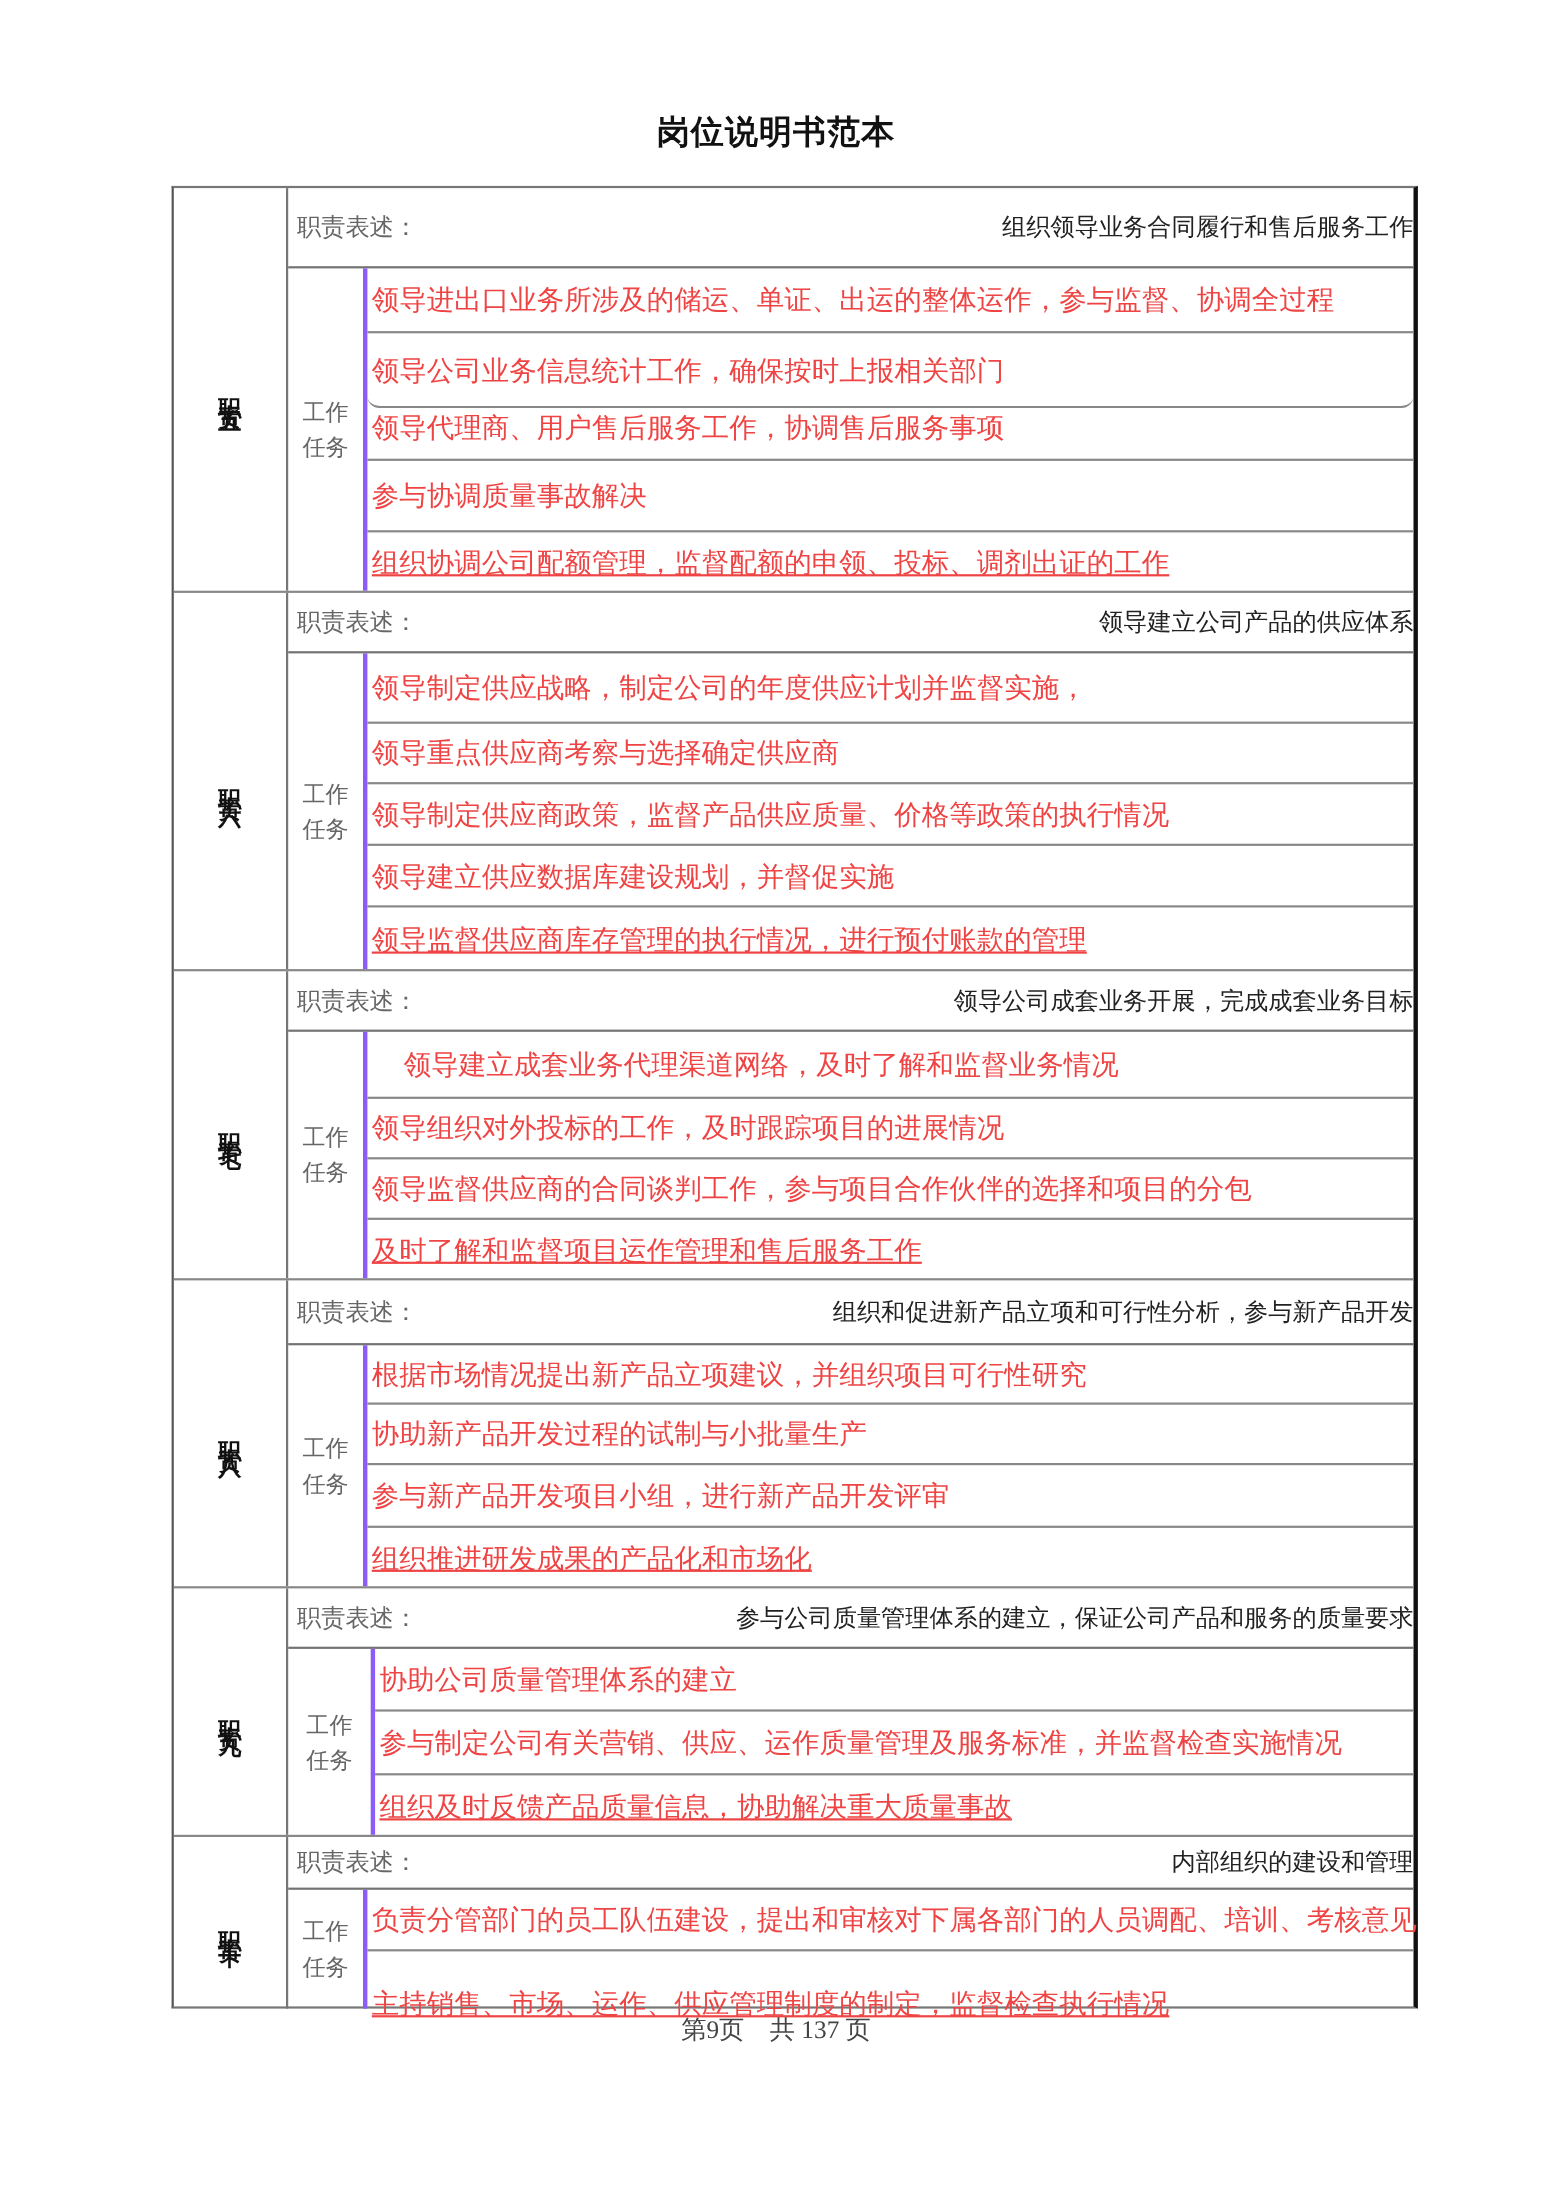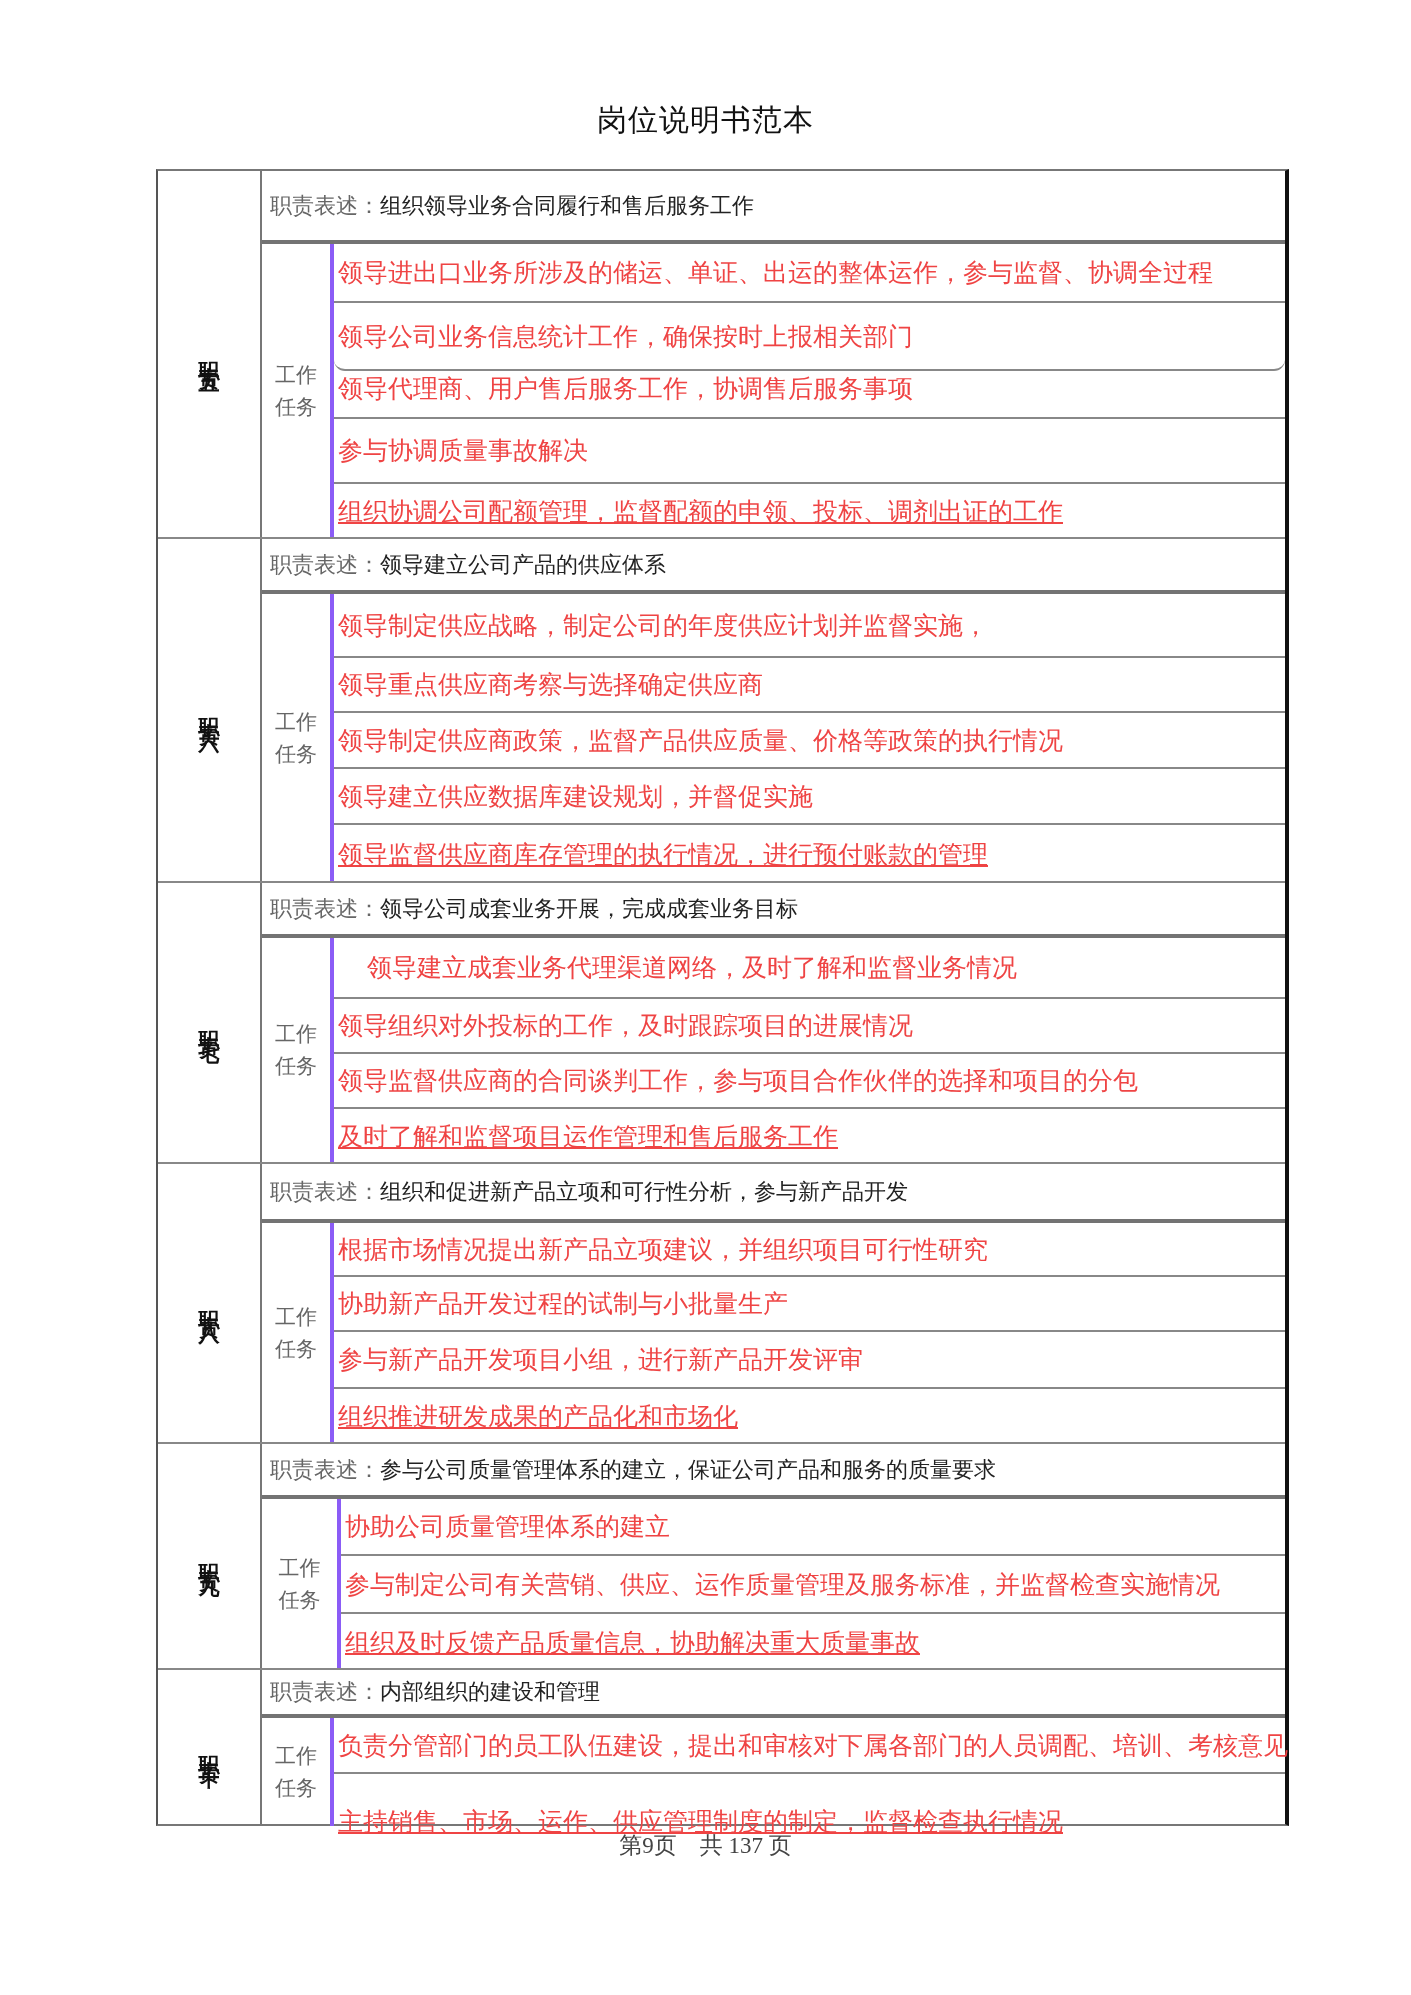--- a/index.html
+++ b/index.html
@@ -1,30 +1,30 @@
 <!DOCTYPE html>
 <html><head>
 <meta charset="utf-8">
 <style>
   html, body { margin:0; padding:0; background:#ffffff; }
   body { width:1411px; height:1995px; position:relative; overflow:hidden;
          font-family:"DejaVu Sans","Liberation Sans",sans-serif; color:#222; }
   .title { position:absolute; left:0; width:1411px; top:100px; text-align:center;
-           font-size:30px; font-weight:normal; color:#111; letter-spacing:1px; }
+           font-size:30px; font-weight:bold; color:#111; letter-spacing:1px; }
   .table { position:absolute; left:156px; top:169px; width:1133px; height:1657px;
            border-left:2px solid #555; border-top:2px solid #777; border-bottom:2px solid #777;
            border-right:4px solid #111; box-sizing:border-box; }
   .block { position:absolute; left:0; right:0; border-bottom:2px solid #888; box-sizing:border-box; }
   .block:last-child { border-bottom:none; }
   .duty-label { position:absolute; left:0; top:0; bottom:0; width:104px; border-right:2px solid #777;
                 display:flex; align-items:center; justify-content:center; box-sizing:border-box; }
   .duty-label span { writing-mode:vertical-rl; text-orientation:upright; font-weight:bold;
                      font-size:21px; letter-spacing:6px; color:#111; }
-  .desc { position:absolute; left:104px; right:0; top:0; border-bottom:4px solid #737373;
-          display:flex; align-items:center; padding-left:8px; font-size:22px; box-sizing:border-box; }
+  .desc { position:absolute; left:104px; right:0; top:0; border-bottom:2px solid #737373;
+          display:flex; align-items:center; padding-left:8px; font-size:22px; box-sizing:border-box;justify-content:space-between; }
   .desc .lbl { color:#666; font-family:"DejaVu Serif","Liberation Serif",serif; }
   .desc .val { color:#222; }
   .tasks-label { position:absolute; left:104px; bottom:0; border-right:4px solid #8b5cf6;
                  display:flex; align-items:center; justify-content:center; box-sizing:border-box;
                  font-family:"DejaVu Serif","Liberation Serif",serif; color:#666; font-size:21px;
                  line-height:32px; text-align:center; }
   .task { position:absolute; right:0; border-bottom:2px solid #888; display:flex; align-items:center;
           padding-left:4px; font-size:25px; color:#ef4444; box-sizing:border-box; white-space:nowrap; }
   .task.last { border-bottom:none;text-decoration:underline; }
   .footer { position:absolute; left:0; width:1411px; top:1830px; text-align:center;

